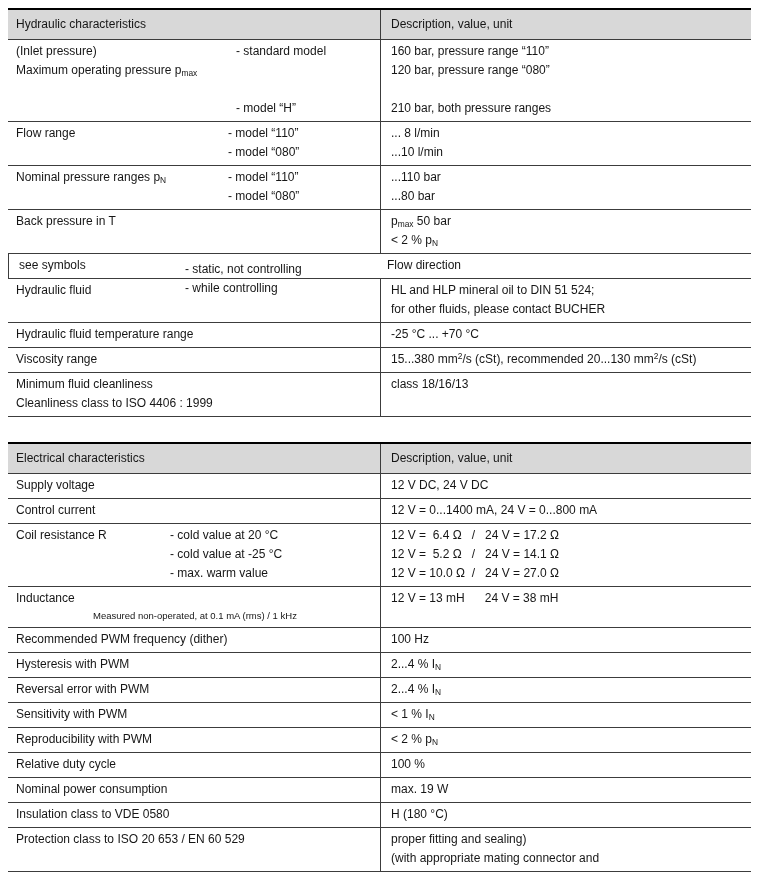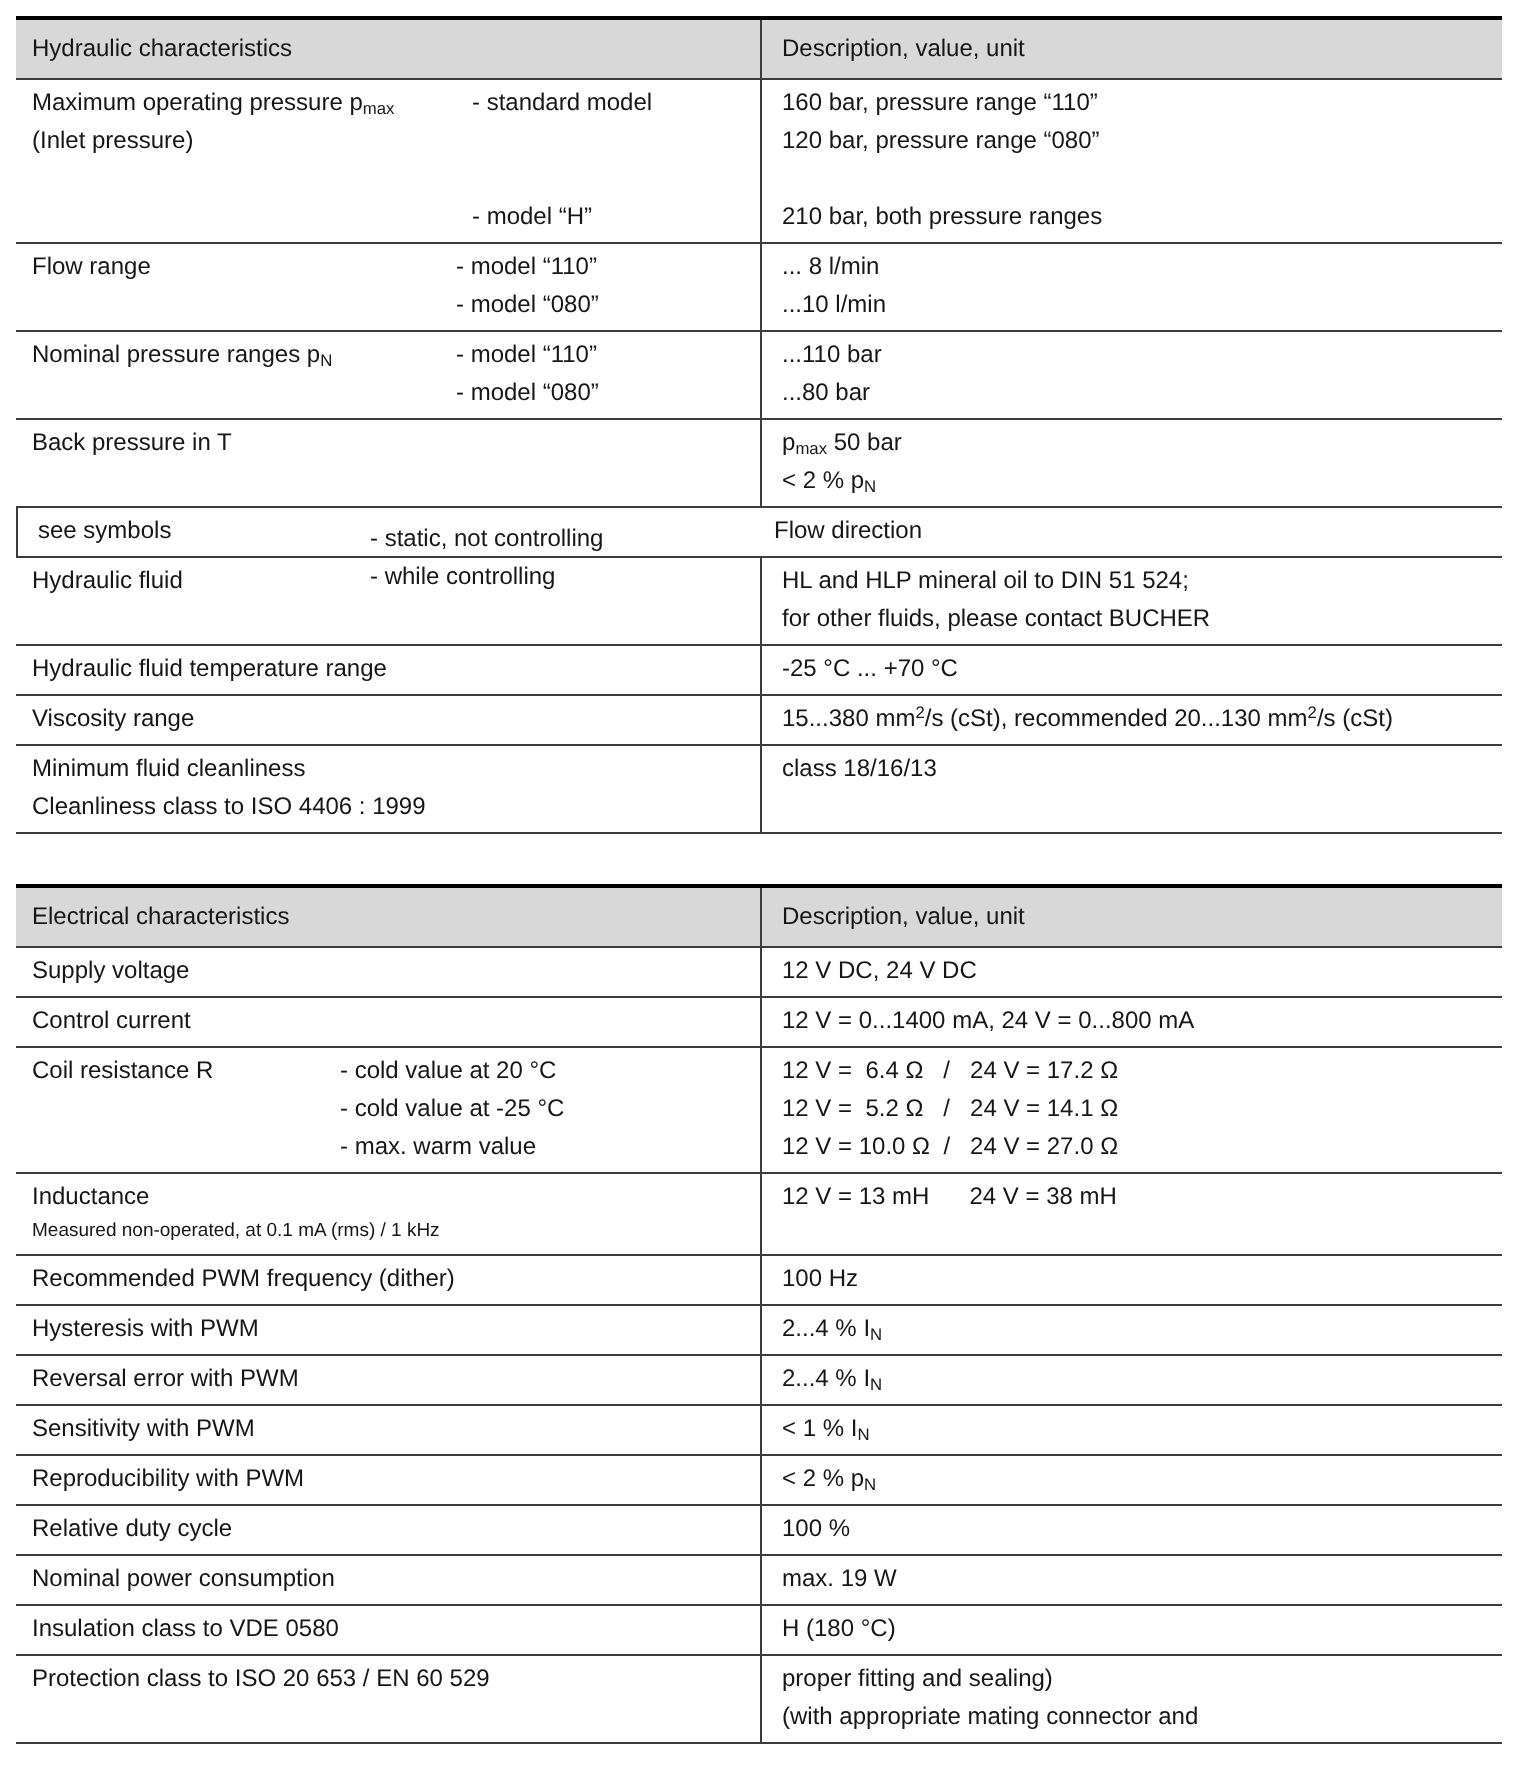--- a/index.html
+++ b/index.html
@@ -53,20 +53,21 @@
   }
   .line {
     min-height: 19px;
     line-height: 19px;
     white-space: nowrap;
   }
   .line.small {
     font-size: 9.5px;
     line-height: 16px;
     min-height: 16px;
+    text-align: center;
   }
   .sub-group {
     position: absolute;
     top: 2px;
   }
   sub {
     font-size: 0.70em;
     line-height: 0;
     vertical-align: -0.25em;
   }
@@ -86,22 +87,22 @@
       <div class="cell cleft">
         <div class="line">Hydraulic characteristics</div>
       </div>
       <div class="cell cright">
         <div class="line">Description, value, unit</div>
       </div>
     </div>
     <div class="rows">
         <div class="t-row">
           <div class="cell cleft">
+            <div class="line">(Inlet pressure)</div>
             <div class="line">Maximum operating pressure p<sub>max</sub></div>
-            <div class="line">(Inlet pressure)</div>
             <div class="sub-group" style="left: 228px;">
               <div class="line">- standard model</div>
               <div class="line"></div>
               <div class="line"></div>
               <div class="line">- model “H”</div>
             </div>
           </div>
           <div class="cell cright">
             <div class="line">160 bar, pressure range “110”</div>
             <div class="line">120 bar, pressure range “080”</div>

